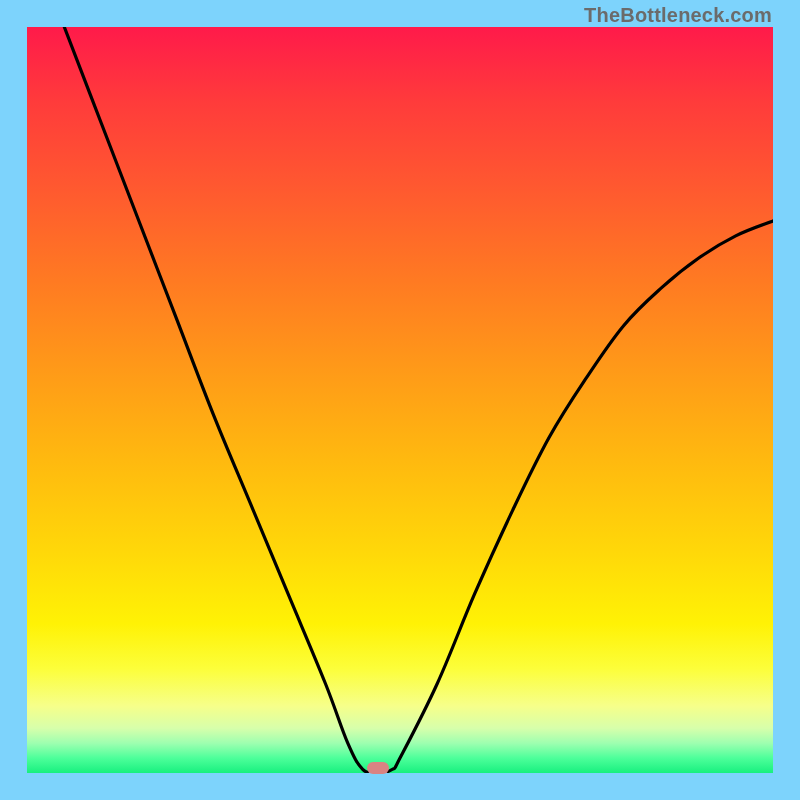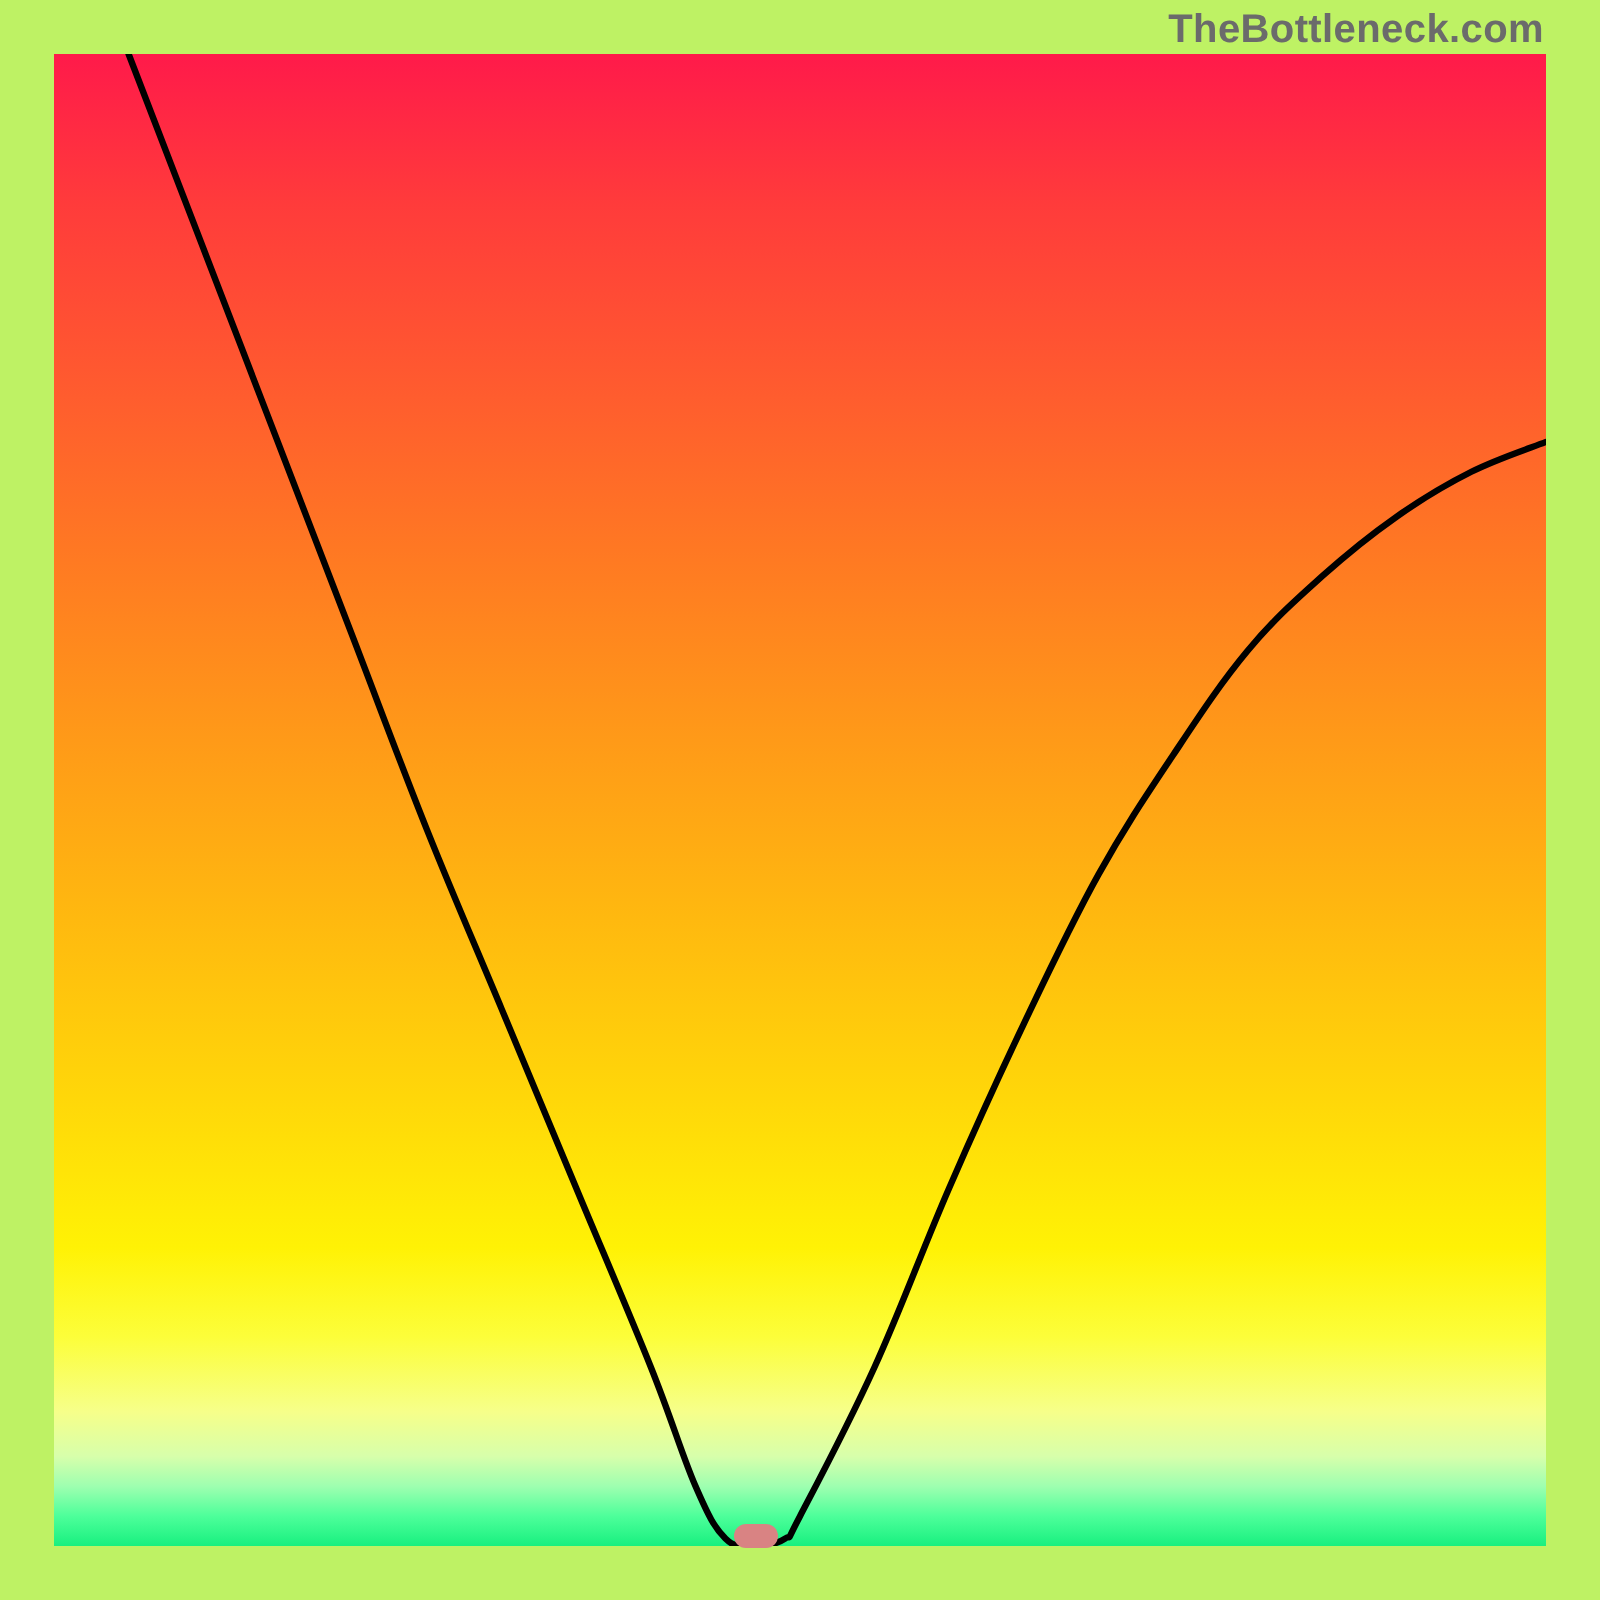--- a/index.html
+++ b/index.html
@@ -1,20 +1,20 @@
 <!DOCTYPE html>
 <html><head>
 <meta charset="utf-8">
 <style>
   * { margin: 0; padding: 0; box-sizing: border-box; }
   html, body { width: 800px; height: 800px; overflow: hidden; background: #000; }
   .frame {
     width: 800px;
     height: 800px;
-    background: #bef264;
+    background: #7dd3fc;
     position: relative;
   }
   .plot-area {
     position: absolute;
     left: 27px;
     top: 27px;
     width: 746px;
     height: 746px;
     background: linear-gradient(to bottom,
       #ff1a4a 0%,

